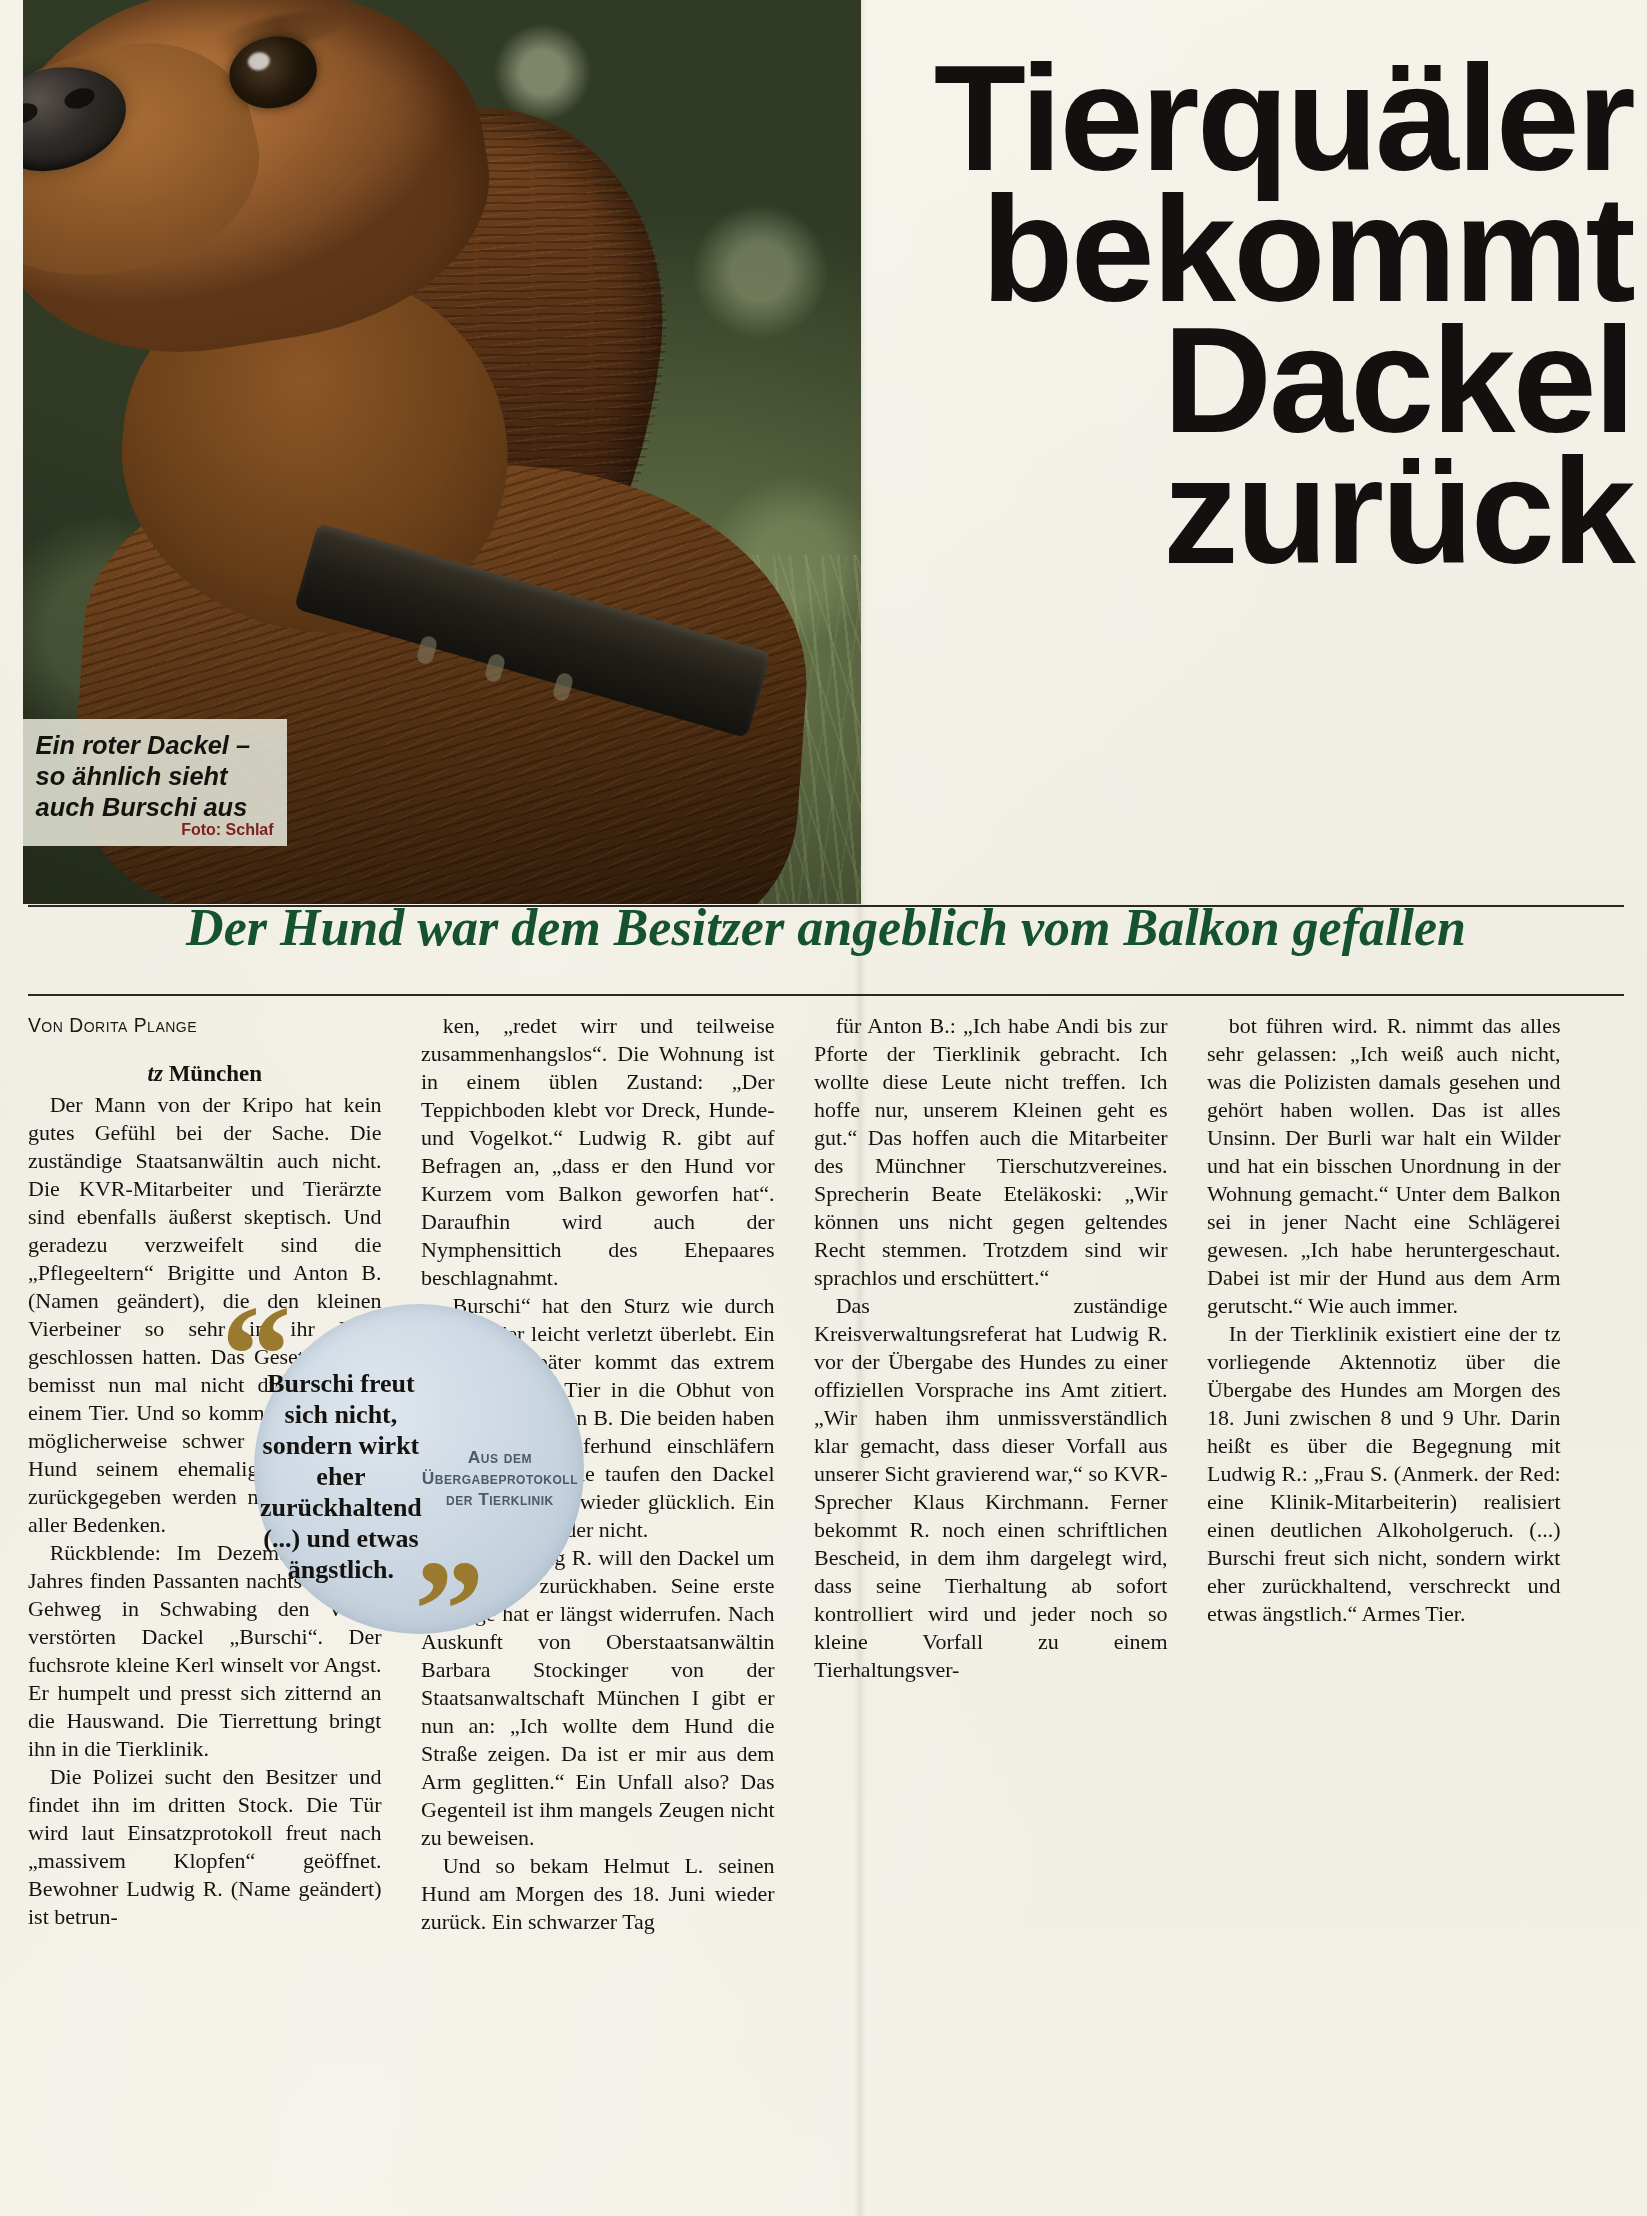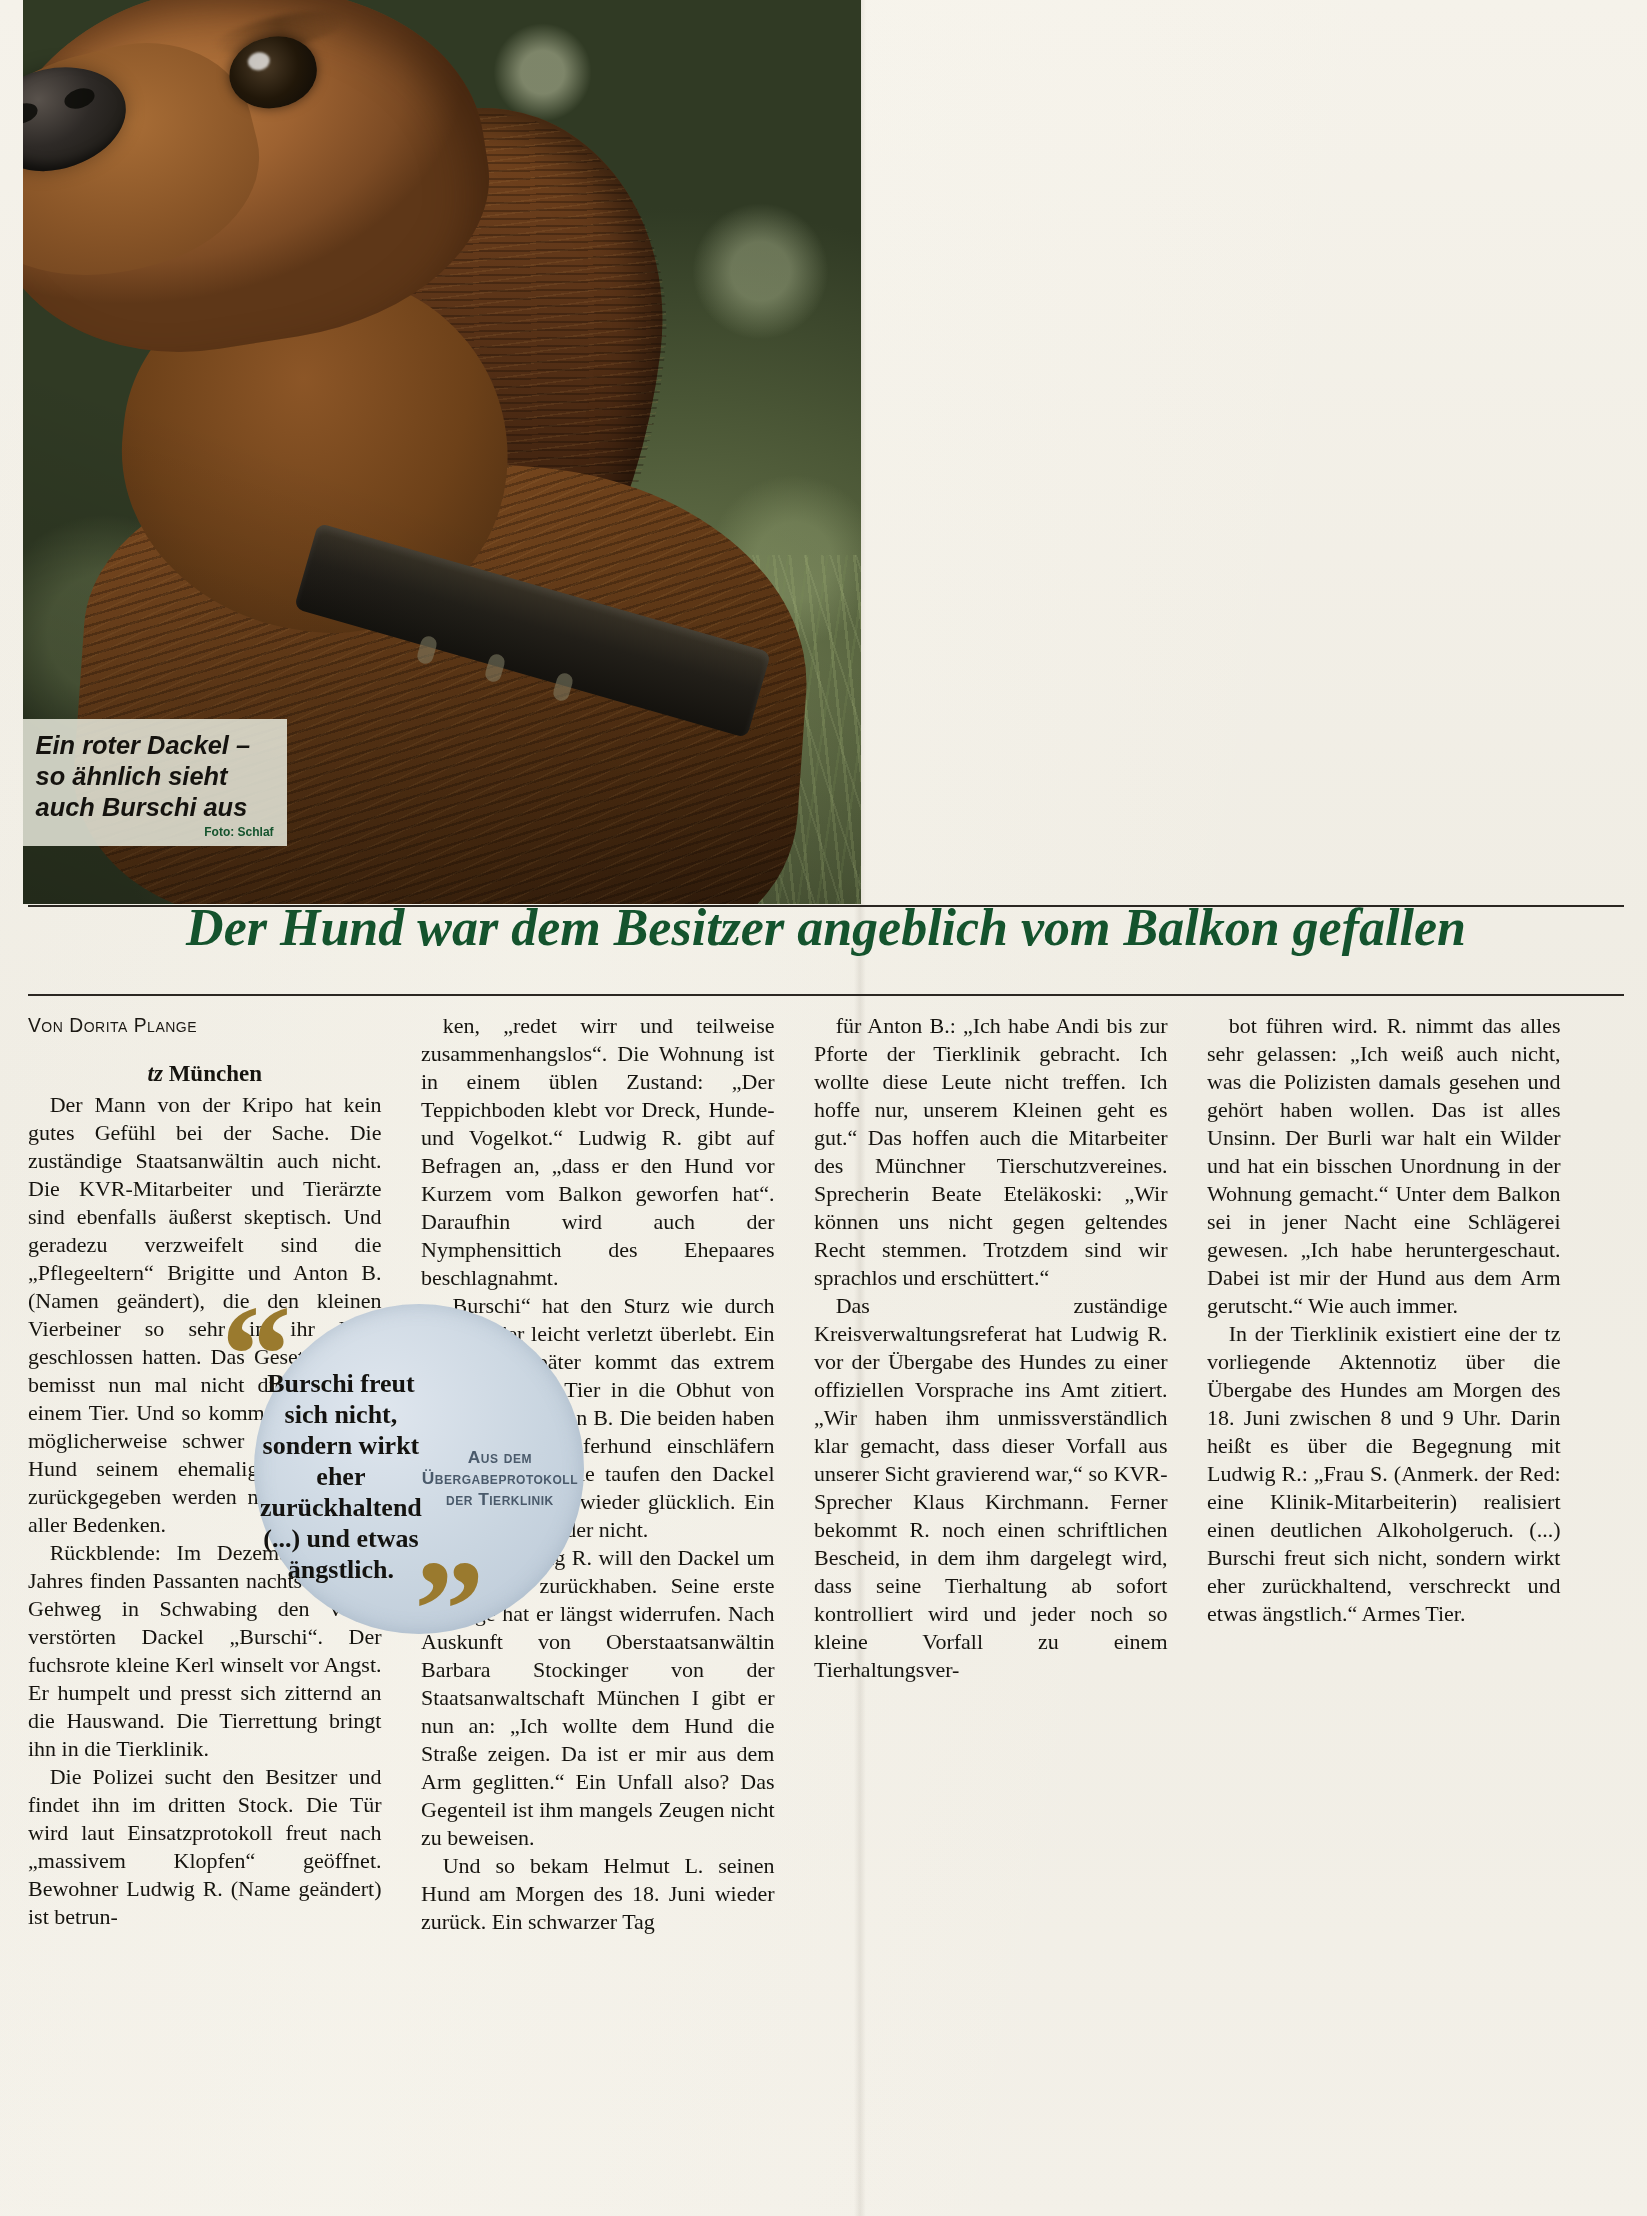--- a/index.html
+++ b/index.html
@@ -272,22 +272,22 @@
     font-size: 25.4px;
     line-height: 31px;
     color: #15130f;
   }
   .photo-caption .cap-credit {
     position: absolute;
     right: 13px;
     bottom: 6.6px;
     font-family: "Liberation Sans", sans-serif;
     font-weight: bold;
-    font-size: 12px;
-    color: #14532d;
+    font-size: 16px;
+    color: #7f1d1d;
   }
 
   
   .headline {
     position: absolute;
     left: 861px;
     top: 52px;
     width: 772px;
     text-align: right;
     font-family: "Liberation Sans", sans-serif;
@@ -447,20 +447,26 @@
         <div class="collar-hole h3"></div>
       </div>
       <div class="photo-shadow"></div>
     </div>
 
     <div class="photo-caption">
       <div class="cap-text">Ein roter Dackel – so ähnlich sieht auch Burschi aus</div>
       <div class="cap-credit">Foto: Schlaf</div>
     </div>
 
+    <div class="headline">
+      <span class="hl-line">Tierquäler</span>
+      <span class="hl-line">bekommt</span>
+      <span class="hl-line">Dackel</span>
+      <span class="hl-line">zurück</span>
+    </div>
   </div>
 
   <div class="rule top"></div>
   <div class="deck">Der Hund war dem Besitzer angeblich vom Balkon gefallen</div>
   <div class="rule bottom"></div>
 
   <div class="columns">
 
     <div class="col">
       <div class="byline">Von Dorita Plange</div>

